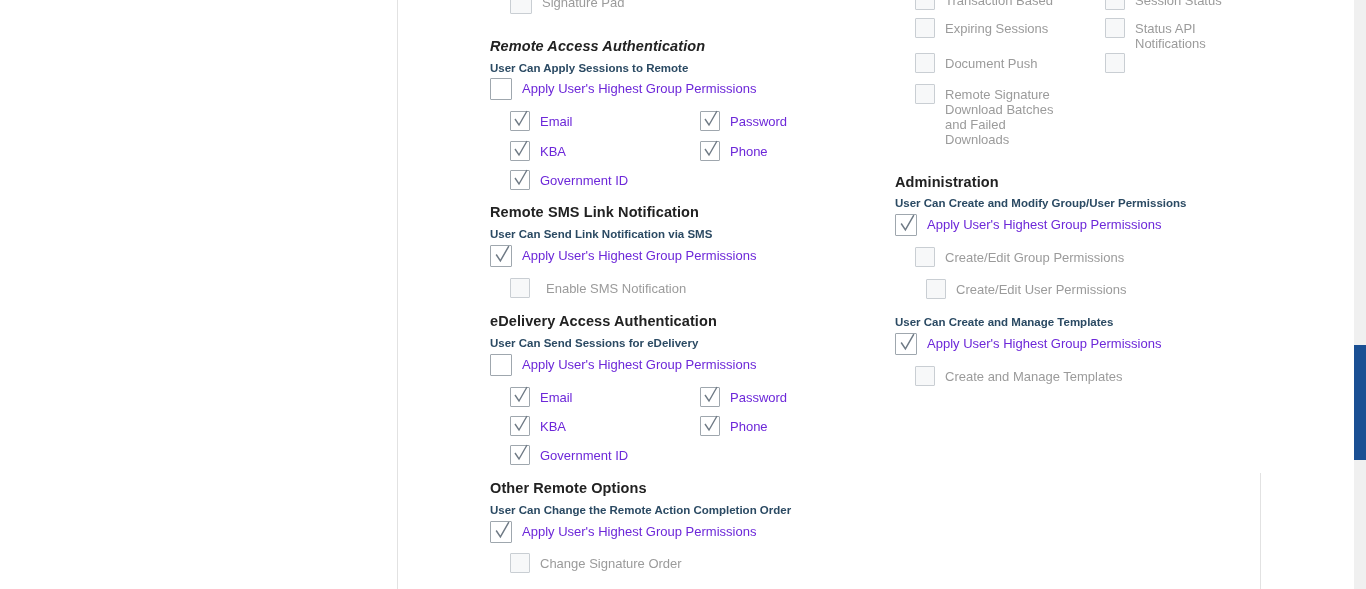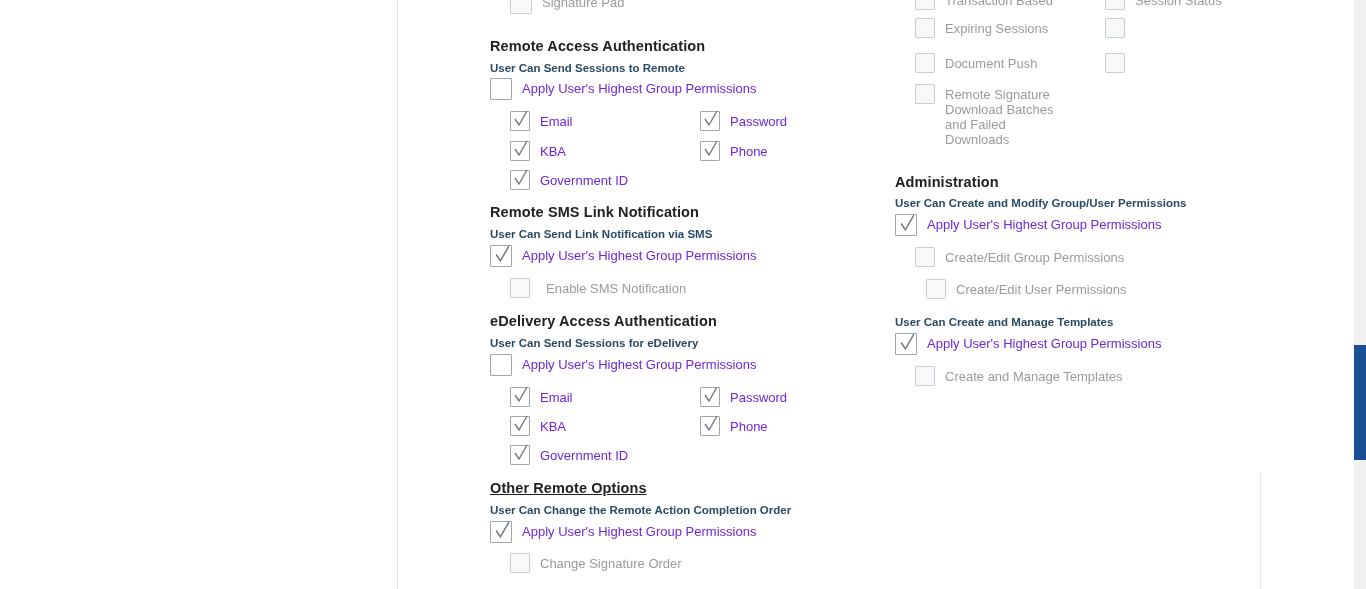--- a/index.html
+++ b/index.html
@@ -135,22 +135,22 @@
 
   <div class="content">
 
     <div class="col col-left">
 
       <div class="row" style="top:-8px; left:20px;">
         <span class="cb dim"></span>
         <span class="lbl dim">Signature Pad</span>
       </div>
 
-      <div class="sec-title" style="position:absolute; top:38px; left:0;">Remote Access Authentication</div>
-      <div class="sub-title" style="position:absolute; top:62px; left:0;">User Can Send Sessions to Remote</div>
+      <div class="sec-title" style="position:absolute; top:38px; left:0;font-style:italic;">Remote Access Authentication</div>
+      <div class="sub-title" style="position:absolute; top:62px; left:0;">User Can Apply Sessions to Remote</div>
 
       <div class="row" style="top:78px; left:0;">
         <span class="cb"></span>
         <span class="lbl">Apply User's Highest Group Permissions</span>
       </div>
 
       <div class="row" style="top:111px; left:20px;">
         <span class="cb small">
           <svg class="tick" viewBox="0 0 14 18">
               <path d="M1 9 L5 15 L13 1" fill="none" stroke="#6f7a85" stroke-width="1.4"></path>
@@ -246,21 +246,21 @@
 
       <div class="row" style="top:445px; left:20px;">
         <span class="cb small">
           <svg class="tick" viewBox="0 0 14 18">
               <path d="M1 9 L5 15 L13 1" fill="none" stroke="#6f7a85" stroke-width="1.4"></path>
             </svg>
         </span>
         <span class="lbl">Government ID</span>
       </div>
 
-      <div class="sec-title" style="position:absolute; top:480px; left:0;text-decoration:underline;">Other Remote Options</div>
+      <div class="sec-title" style="position:absolute; top:480px; left:0;">Other Remote Options</div>
       <div class="sub-title" style="position:absolute; top:504px; left:0;">User Can Change the Remote Action Completion Order</div>
 
       <div class="row" style="top:521px; left:0;">
         <span class="cb">
           <svg class="tick" viewBox="0 0 14 18" style="left:4px;top:-1px;width:15px;height:19px;">
               <path d="M1 9 L5 15 L13 1" fill="none" stroke="#6f7a85" stroke-width="1.4"></path>
             </svg>
         </span>
         <span class="lbl">Apply User's Highest Group Permissions</span>
       </div>
@@ -278,20 +278,21 @@
         <span class="cb small dim"></span>
         <span class="lbl dim w120">Transaction Based</span>
         <span class="cb small dim" style="margin-left:30px;"></span>
         <span class="lbl dim">Session Status</span>
       </div>
 
       <div class="row" style="top:18px; left:20px;">
         <span class="cb small dim"></span>
         <span class="lbl dim w120">Expiring Sessions</span>
         <span class="cb small dim" style="margin-left:30px;"></span>
+        <span class="lbl dim" style="width:110px;">Status API Notifications</span>
       </div>
 
       <div class="row" style="top:53px; left:20px;">
         <span class="cb small dim"></span>
         <span class="lbl dim w120">Document Push</span>
         <span class="cb small dim" style="margin-left:30px;"></span>
       </div>
 
       <div class="row" style="top:84px; left:20px;">
         <span class="cb small dim"></span>

